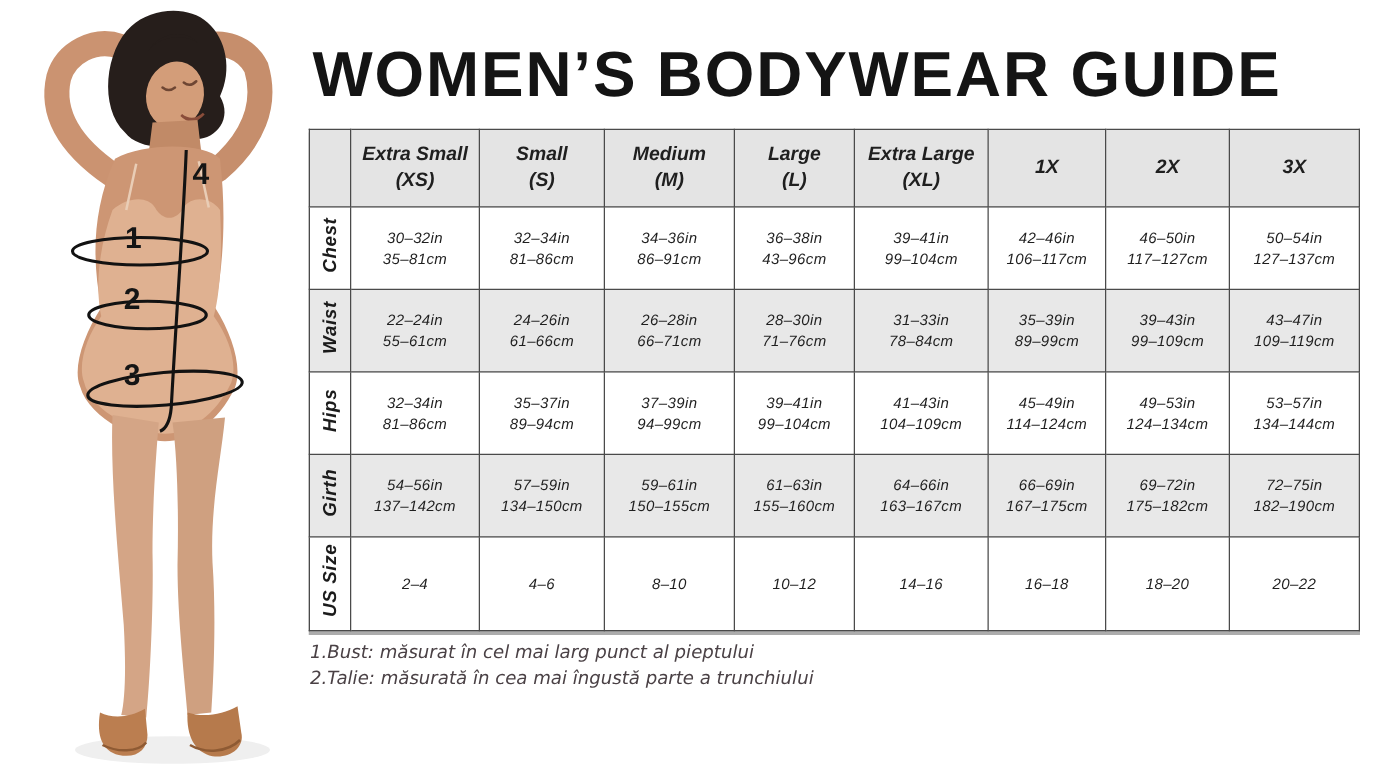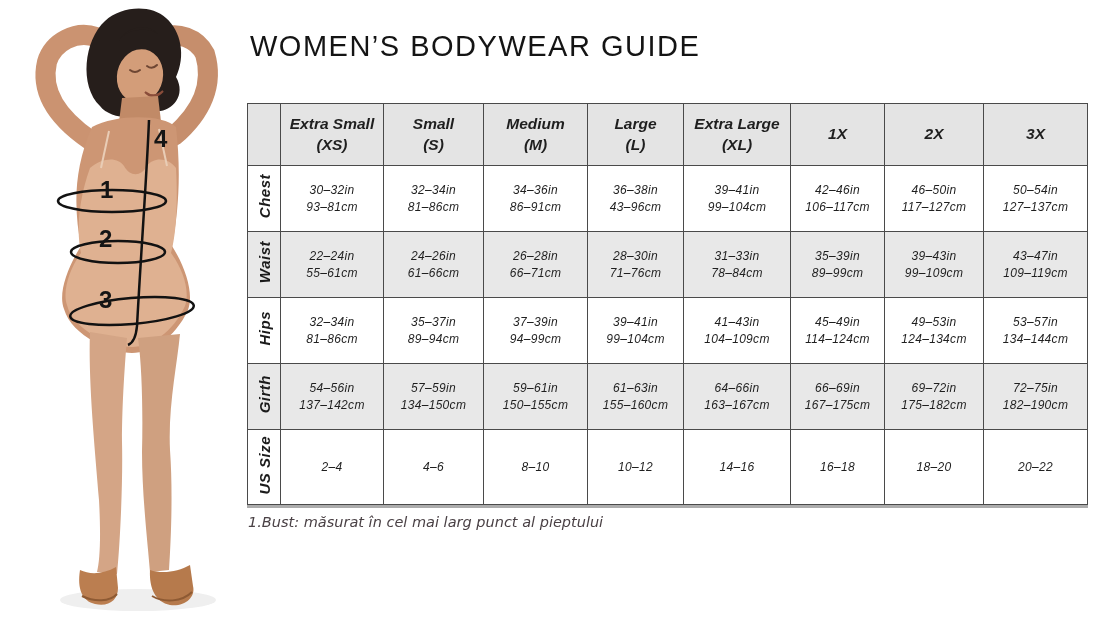--- a/index.html
+++ b/index.html
@@ -11,21 +11,21 @@
   }
 
   
   .figure-wrap {
     position:absolute; left:0; top:0; width:247px; height:627px;
   }
 
   
   .page-title {
     position:absolute; left:250px; top:30px;
-    font-size:29px; font-weight:400; letter-spacing:1.5px;
+    font-size:51px; font-weight:700; letter-spacing:1.5px;
     color:#141414; white-space:nowrap;
   }
 
   
   .chart-wrap { position:absolute; left:247px; top:103px;font-style:italic; }
   table.size-chart {
     border-collapse:collapse; table-layout:fixed;
     box-shadow:0 3px 0 #acacac;
   }
   table.size-chart th, table.size-chart td {
@@ -150,21 +150,21 @@
           <th>
             <div>3X</div>
           </th>
         </tr>
     </thead>
     <tbody id="chart-body">
         <tr>
           <th class="row-label"><span>Chest</span></th>
           <td>
             <div>30–32in</div>
-            <div>93–81cm</div>
+            <div>35–81cm</div>
           </td>
           <td>
             <div>32–34in</div>
             <div>81–86cm</div>
           </td>
           <td>
             <div>34–36in</div>
             <div>86–91cm</div>
           </td>
           <td>
@@ -319,13 +319,14 @@
           <td>
             <div>20–22</div>
           </td>
         </tr>
       </tbody>
   </table>
 </div>
 
 <div class="footnotes">
   <div>1.Bust: măsurat în cel mai larg punct al pieptului</div>
+  <div>2.Talie: măsurată în cea mai îngustă parte a trunchiului</div>
 </div>
 
 </body></html>

